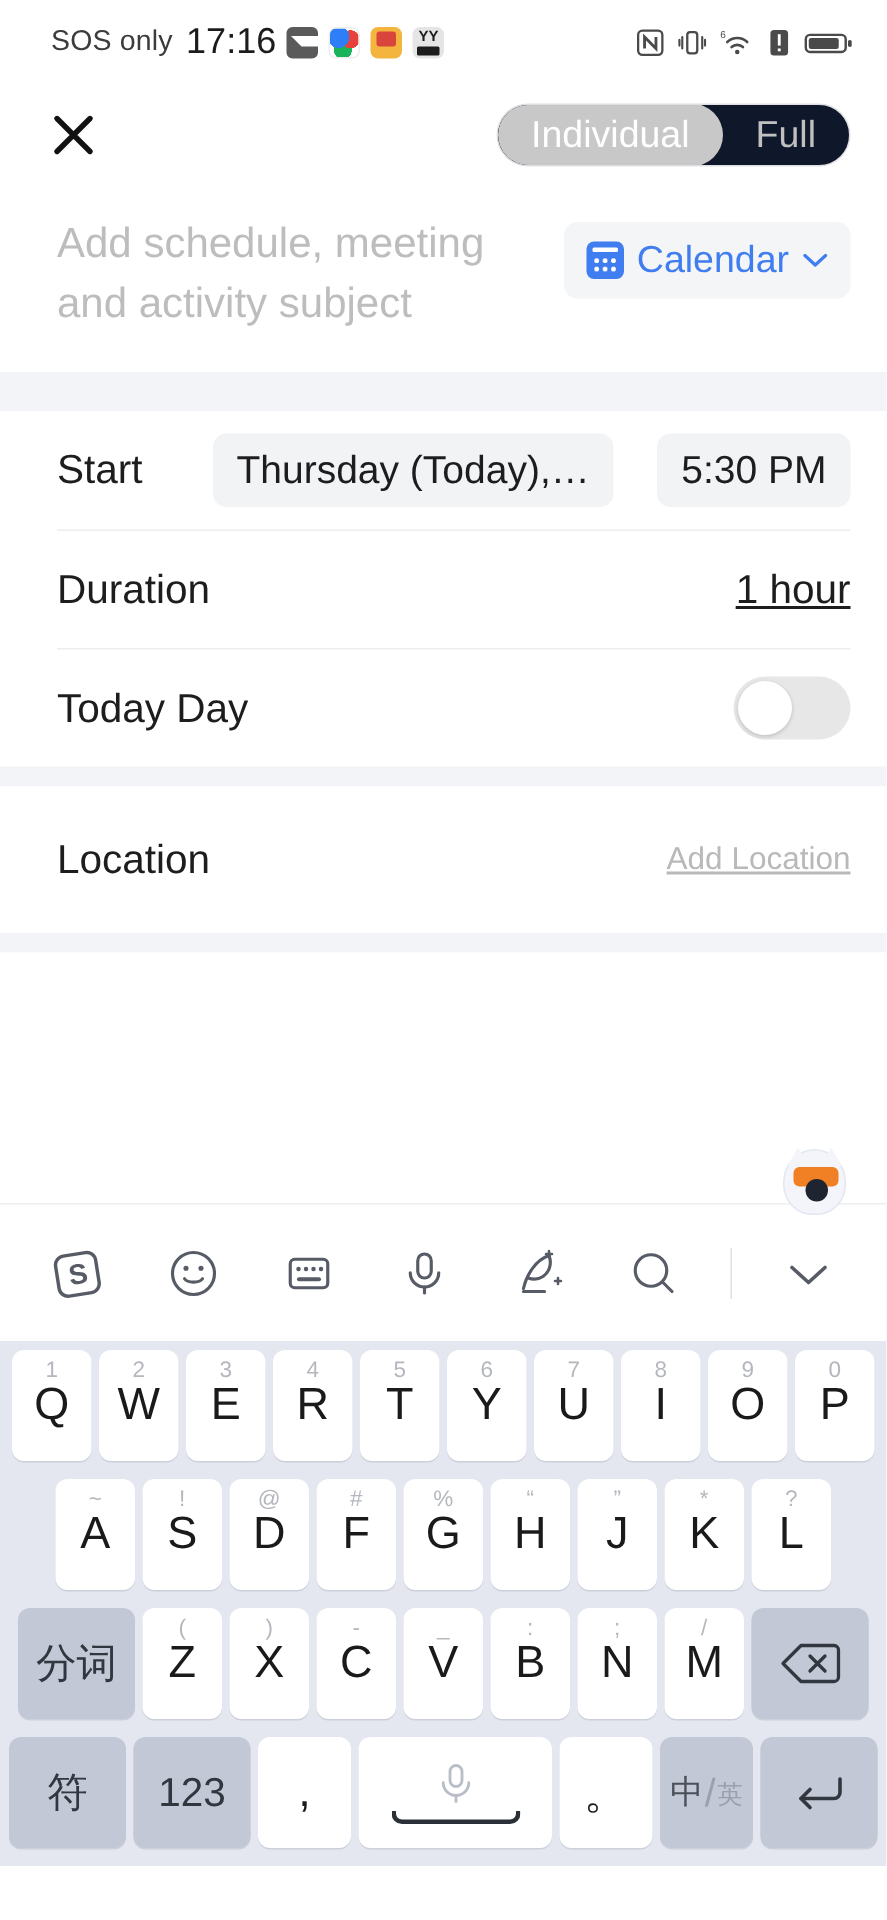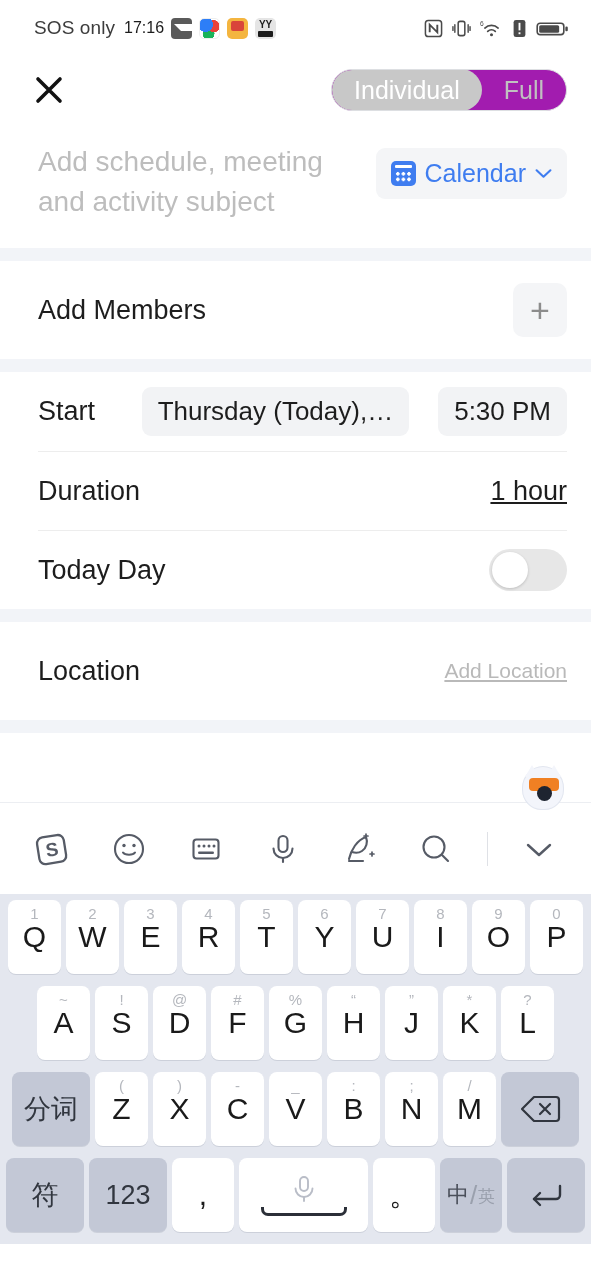--- a/index.html
+++ b/index.html
@@ -8,40 +8,40 @@
     font-family: "Liberation Sans", sans-serif;
     background: #ffffff;
     overflow: hidden;
   }
   .phone { width: 591px; height: 1244px; position: relative; background: #ffffff; display: flex; flex-direction: column; }
 
   
   .statusbar { height: 56px; display: flex; align-items: center; justify-content: space-between; padding: 0 22px 0 34px; flex: 0 0 auto; }
   .sb-left { display: flex; align-items: center; gap: 7px; }
   .sb-text { font-size: 19px; color: #3c3c3c; letter-spacing: .1px; }
-  .sb-time { font-size: 16px; color: #1c1c1c; font-weight: 500; margin-left: 2px; }
+  .sb-time { font-size: 24px; color: #1c1c1c; font-weight: 500; margin-left: 2px; }
   .appicon { width: 21px; height: 21px; border-radius: 5px; display: inline-block; position: relative; }
   .ic-mail { background: #5a5a5a; border-radius: 4px; }
   .ic-mail::after { content: ""; position: absolute; left: 3px; top: 6px; width: 15px; height: 9px;
      border-left: 7px solid transparent; border-right: 7px solid transparent; border-top: 7px solid #fff; }
   .ic-swirl { background: #ffffff; border: 1px solid #eee;
      background-image: radial-gradient(circle at 30% 30%, #2d7ef7 0 38%, transparent 39%),
                        radial-gradient(circle at 72% 38%, #e8403a 0 33%, transparent 34%),
                        radial-gradient(circle at 45% 76%, #19b35a 0 33%, transparent 34%); }
   .ic-orange { background: #f4b53f; }
   .ic-orange::after { content:""; position:absolute; left:4px; top:3px; width:13px; height:10px; background:#d9453a; border-radius:2px; }
   .ic-yy { background: #e5e5e5; color: #1c1c1c; font-size: 10px; font-weight: 700; text-align: center; line-height: 13px; }
   .ic-yy::after { content:""; position:absolute; left:3px; bottom:2px; width:15px; height:6px; background:#1c1c1c; border-radius:1px; }
   .sb-right { display: flex; align-items: center; gap: 9px; }
   .sb-right svg { display: block; }
 
   
   .header { height: 68px; display: flex; align-items: center; justify-content: space-between; padding: 0 24px 0 26px; flex: 0 0 auto; }
   .close-btn { width: 46px; height: 46px; display: flex; align-items: center; justify-content: center; cursor: pointer; }
-  .segmented { display: flex; align-items: center; height: 42px; border-radius: 21px; border: 1px solid #dddfe2; background: #a21caf; overflow: hidden; }
+  .segmented { display: flex; align-items: center; height: 42px; border-radius: 21px; border: 1px solid #dddfe2; background: #0f172a; overflow: hidden; }
   .seg { height: 42px; padding: 0 22px; display: flex; align-items: center; justify-content: center; font-size: 25px; cursor: pointer; }
   .seg.active { background: #c8c8c8; color: #ffffff; border-radius: 21px; }
   .seg.inactive { color: #c0c0c0; }
 
   
   .subject-card { background: #fff; padding: 18px 24px 26px 38px; display: flex; justify-content: space-between; align-items: flex-start; flex: 0 0 auto; }
   .subject-ph { font-size: 28px; line-height: 40px; color: #bdbdbd; max-width: 330px; cursor: text; }
   .cal-btn { display: flex; align-items: center; gap: 9px; background: #f4f5f7; border-radius: 9px; padding: 11px 15px; cursor: pointer; margin-top: 6px; }
   .cal-ico { width: 25px; height: 25px; border-radius: 5px; background: #3f7df0; position: relative; flex: 0 0 auto; }
   .cal-ico::before { content:""; position:absolute; left:4px; top:4px; width:17px; height:3px; background:#fff; border-radius:1px; }
@@ -171,28 +171,20 @@
       <span class="cal-ico"></span>
       <span class="cal-label">Calendar</span>
       <svg width="17" height="11" viewBox="0 0 16 10">
           <path d="M1.5 2L8 8L14.5 2" fill="none" stroke="#3f7df0" stroke-width="2" stroke-linecap="round" stroke-linejoin="round"></path>
         </svg>
     </div>
   </div>
 
   <div class="gap"></div>
 
-  <div class="card">
-    <div class="row tall">
-      <span class="row-label">Add Members</span>
-      <span class="plus-btn">
-          <span>+</span>
-        </span>
-    </div>
-  </div>
 
   <div class="gap"></div>
 
   <div class="card">
     <div class="row">
       <span class="row-label">Start</span>
       <span class="start-wrap">
         <span class="chip date">Thursday (Today),…</span>
         <span class="chip">5:30 PM</span>
       </span>

